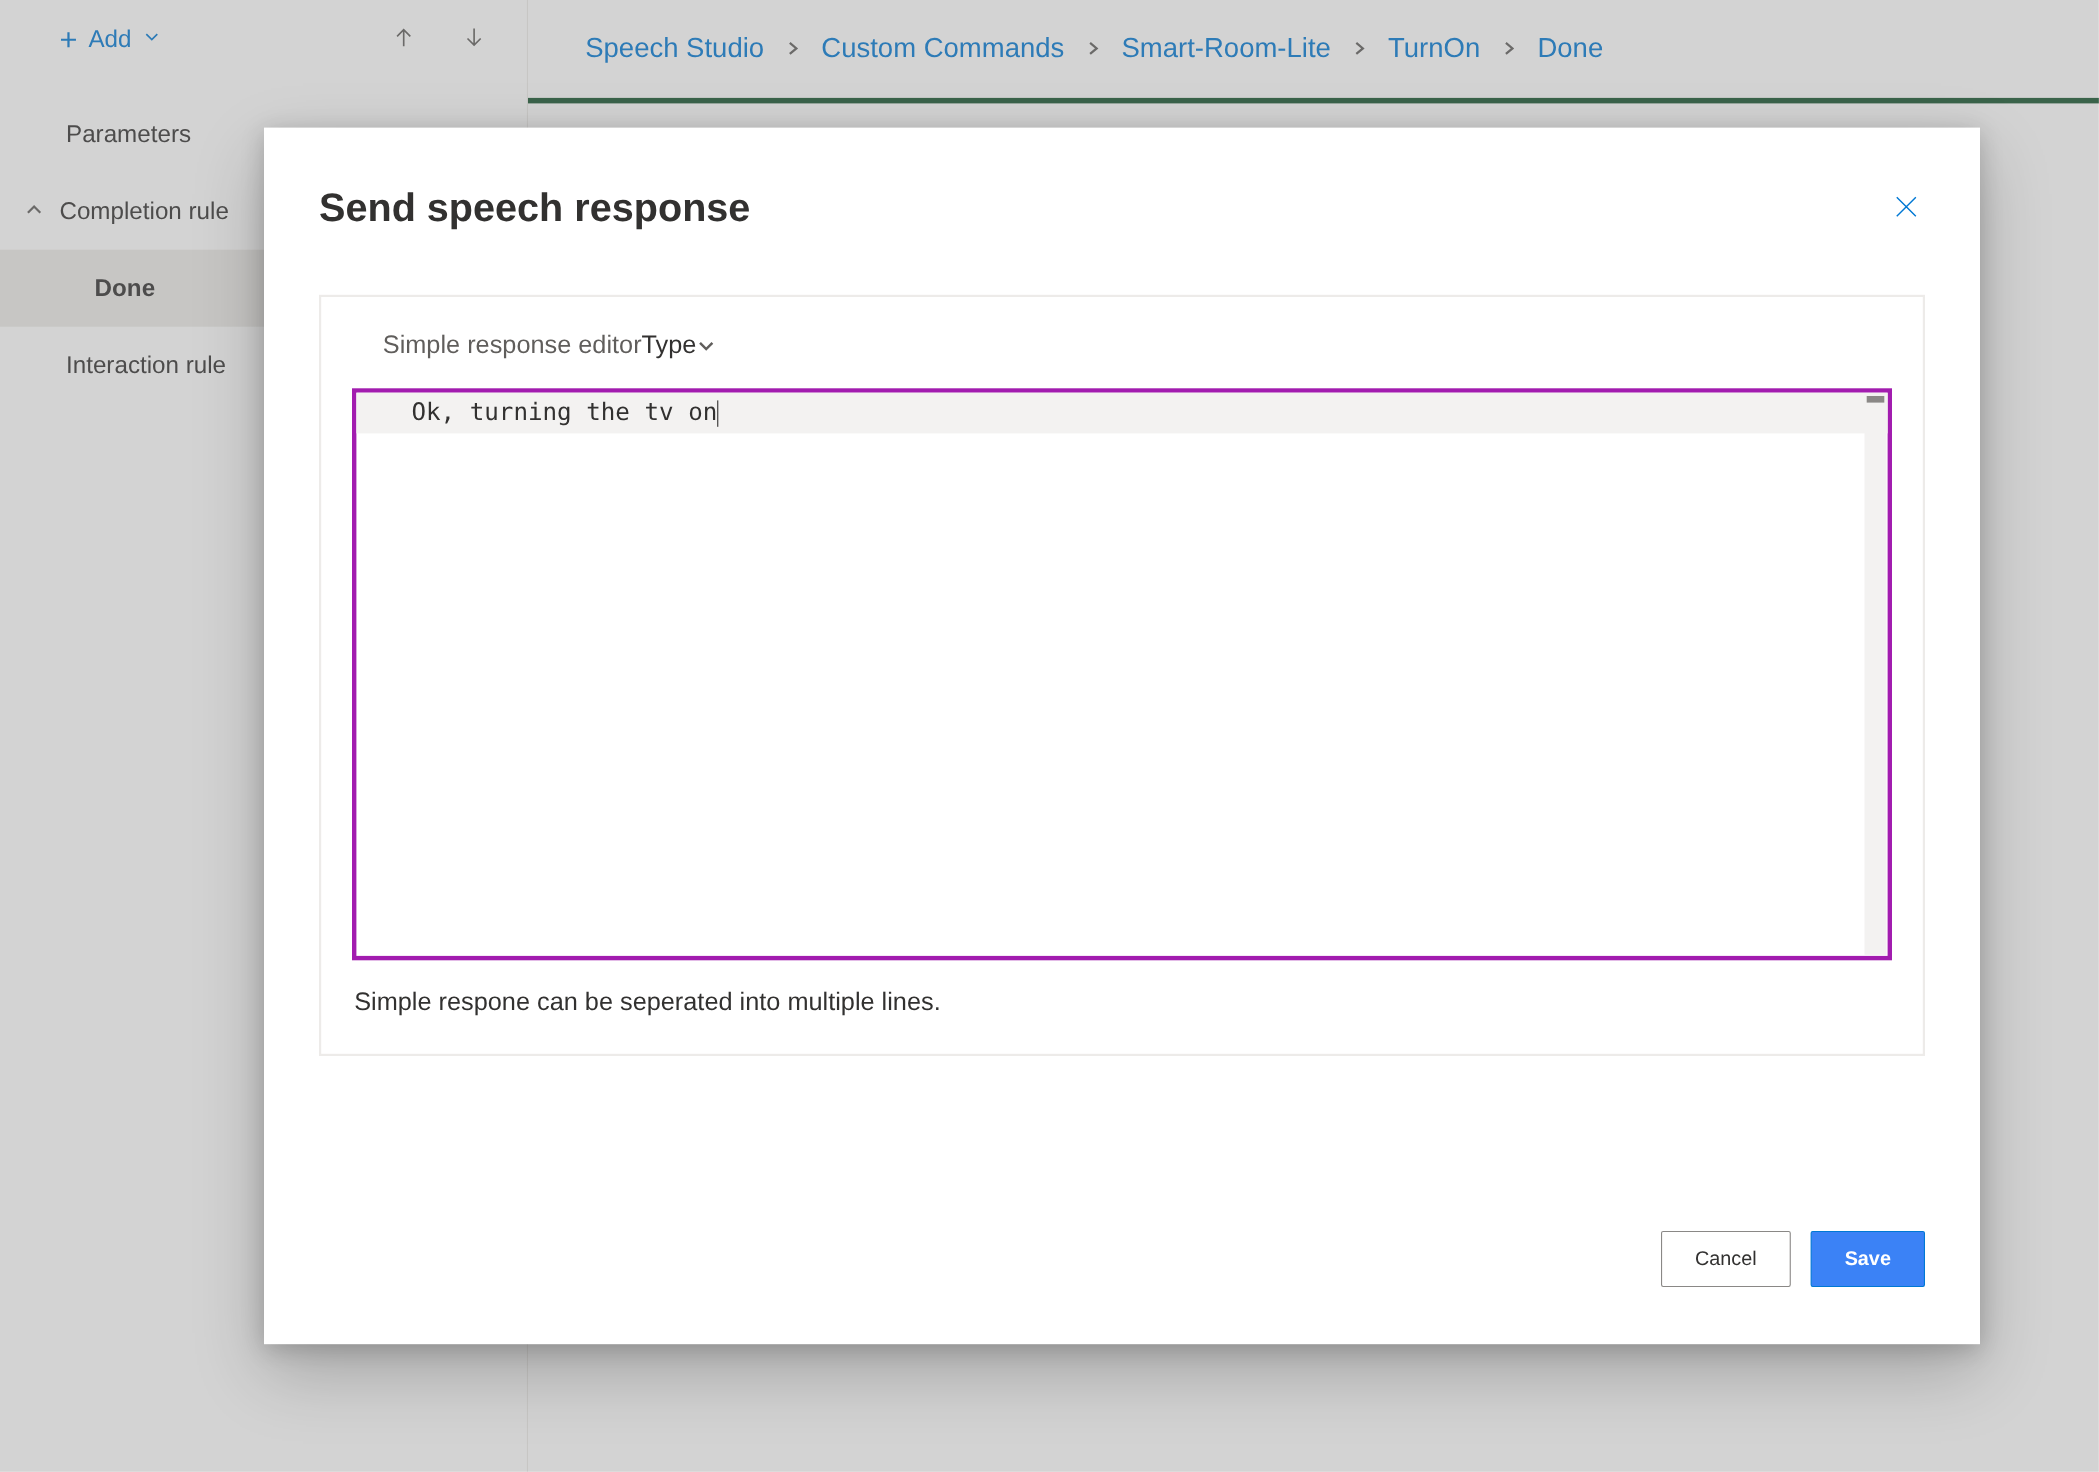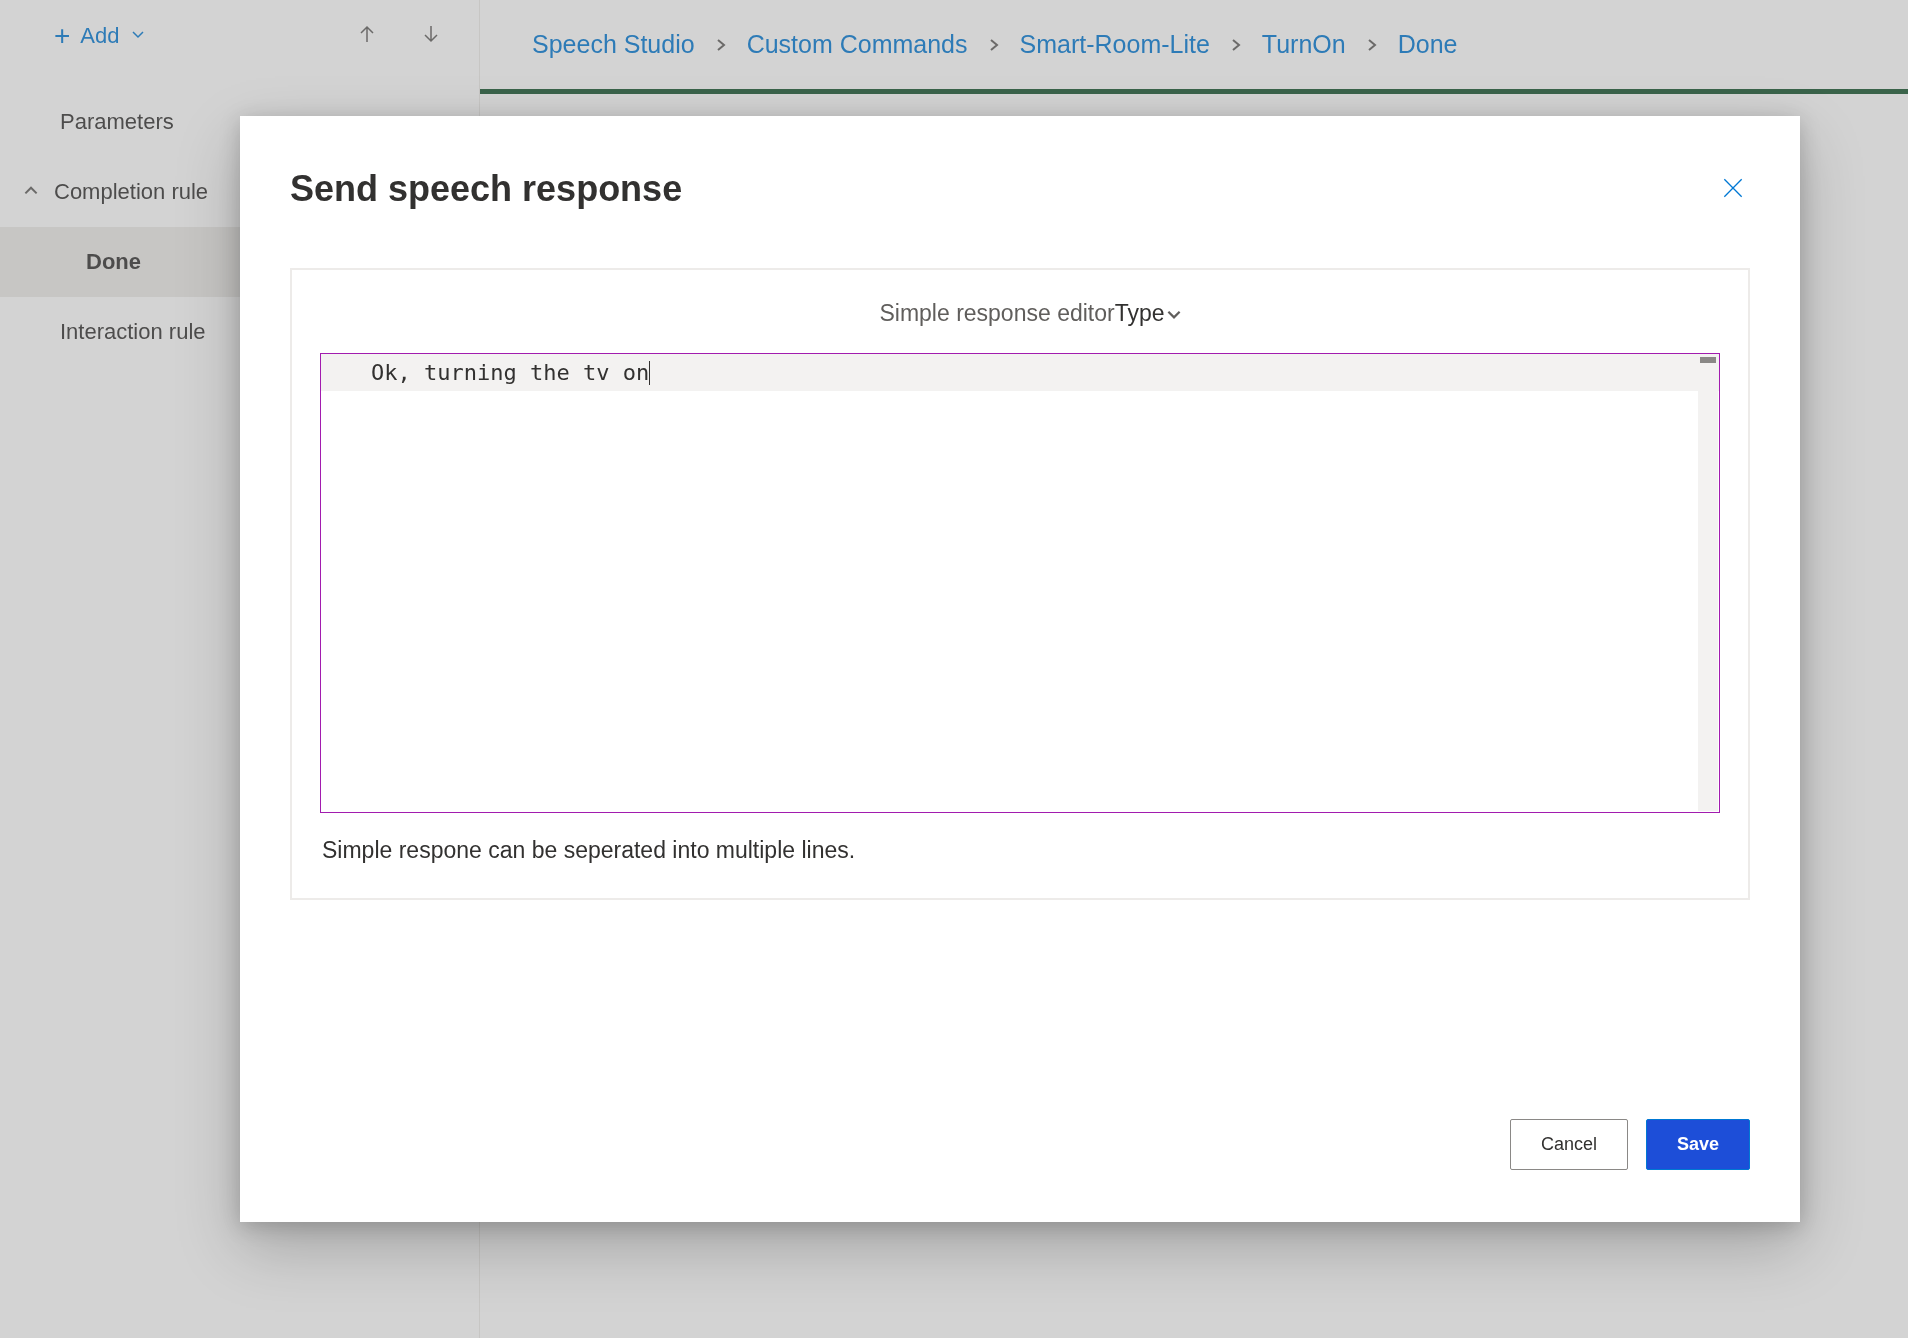--- a/index.html
+++ b/index.html
@@ -170,21 +170,21 @@
       stroke-width: 1.2;
     }
 
     .editor-card {
       border: 2px solid #edebe9;
       padding: 30px 28px 34px 28px;
     }
     .editor-card-header {
       display: flex;
       align-items: center;
-      justify-content: center;
+      justify-content: flex-start;
       padding: 0 6px 26px 28px;
       font-size: 23px;
       color: #605e5c;
     }
     .type-btn {
       display: flex;
       align-items: center;
       font-size: 23px;
       color: #323130;
       background: none;
@@ -194,22 +194,22 @@
     .type-btn svg {
       width: 18px;
       height: 18px;
       stroke: #605e5c;
       fill: none;
       stroke-width: 2;
     }
 
     .editor-textarea-wrap {
       position: relative;
-      border: 1px solid #a21caf;
-      height: 460px;
+      border: 4px solid #a21caf;
+      height: 520px;
       background: #fff;
     }
     .editor-textarea-wrap .first-line {
       background: #f3f2f1;
       padding: 6px 18px 6px 50px;
       font-family: "Consolas", "Menlo", monospace;
       font-size: 22px;
       color: #323130;
       display: flex;
       align-items: center;
@@ -258,21 +258,21 @@
       min-width: 100px;
       cursor: pointer;
       border-radius: 2px;
     }
     .btn-secondary {
       background: #fff;
       border: 1px solid #8a8886;
       color: #323130;
     }
     .btn-primary {
-      background: #1d4ed8;
+      background: #3b82f6;
       border: 1px solid #0078d4;
       color: #fff;
       font-weight: 600;
     }
   </style>
 </head>
 <body>
 
 <div class="sidebar">
   <div class="sidebar-toolbar">

